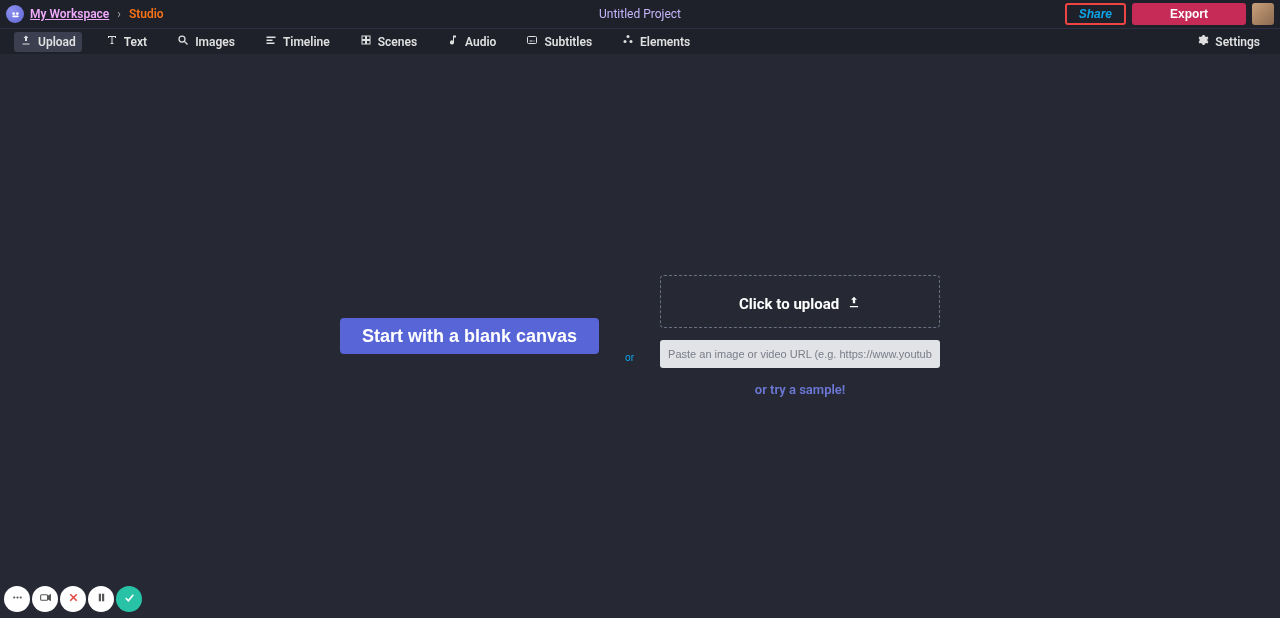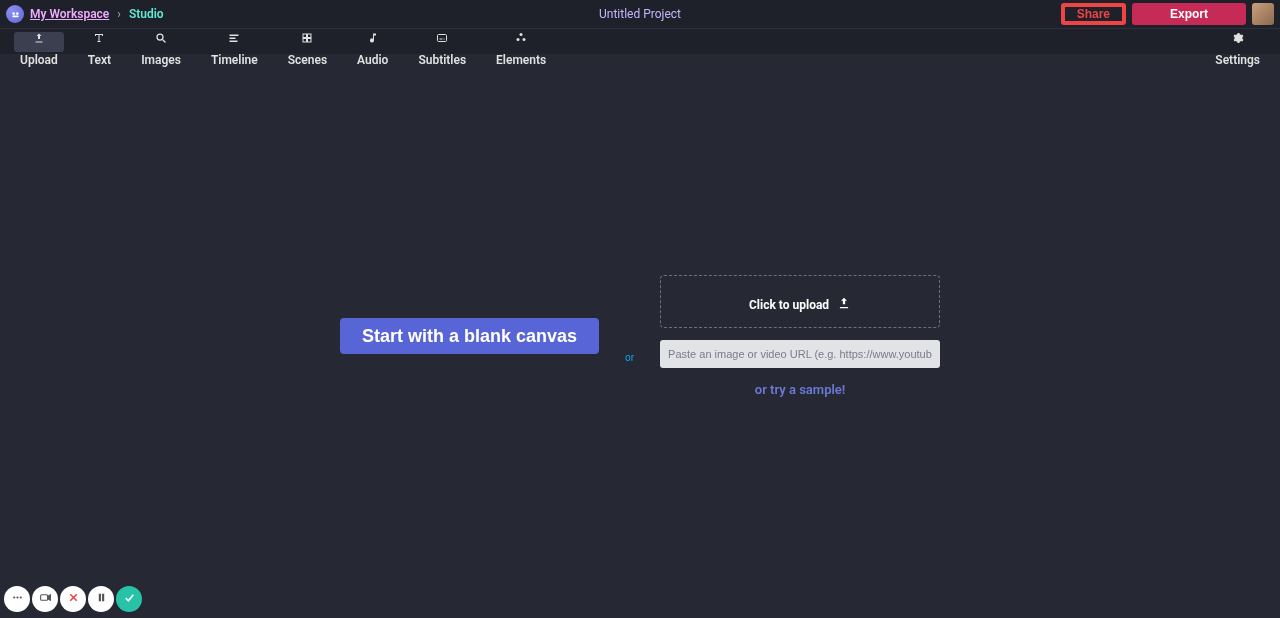--- a/index.html
+++ b/index.html
@@ -37,21 +37,21 @@
     align-items: center;
     justify-content: center;
   }
   .logo-icon svg { width: 11px; height: 11px; }
   .breadcrumb a {
     color: #f0abfc;
     text-decoration: underline;
     font-weight: 600;
   }
   .breadcrumb .chev { color: #aaa; margin: 0 2px; }
-  .breadcrumb .current { color: #5eead4; font-weight: 600; }
+  .breadcrumb .current { color: #f97316; font-weight: 600; }
 
   .project-title {
     position: absolute;
     left: 50%;
     transform: translateX(-50%);
     color: #c4b5fd;
     font-size: 12px;
   }
 
   .topbar-right {
@@ -65,22 +65,23 @@
     border-radius: 3px;
     font-size: 12px;
     font-weight: 600;
     display: inline-flex;
     align-items: center;
     cursor: pointer;
     border: none;
   }
   .btn-share {
     background: transparent;
-    border: 4px solid #ef4444;
-    color: #ef4444;
+    border: 2px solid #ef4444;
+    color: #0ea5e9;
+    font-style: italic;
   }
   .btn-export {
     background: #c62a56;
     color: #fff;
     padding: 0 38px;
   }
   .avatar {
     width: 22px;
     height: 22px;
     border-radius: 3px;
@@ -101,21 +102,20 @@
   .tool {
     display: inline-flex;
     align-items: center;
     gap: 6px;
     color: #e0e0e0;
     cursor: pointer;
     height: 20px;
     padding: 0 6px;
     border-radius: 3px;
     font-weight: 600;
-    flex-direction: column;
   }
   .tool.active {
     background: #3b3f4f;
   }
   .tool svg { width: 12px; height: 12px; }
 
   .toolbar-spacer { flex: 1; }
 
   
   .canvas-area {
@@ -150,21 +150,21 @@
   .dropzone {
     width: 280px;
     border: 1px dashed #6a6f82;
     border-radius: 4px;
     text-align: center;
     padding: 18px 10px 14px 10px;
     cursor: pointer;
   }
   .dropzone .title {
     font-weight: 700;
-    font-size: 12px;
+    font-size: 15px;
     color: #fff;
     display: inline-flex;
     align-items: center;
     gap: 8px;
   }
   .dropzone .sub {
     font-size: 11px;
     color: #b0b4c4;
     margin-top: 4px;
   }

